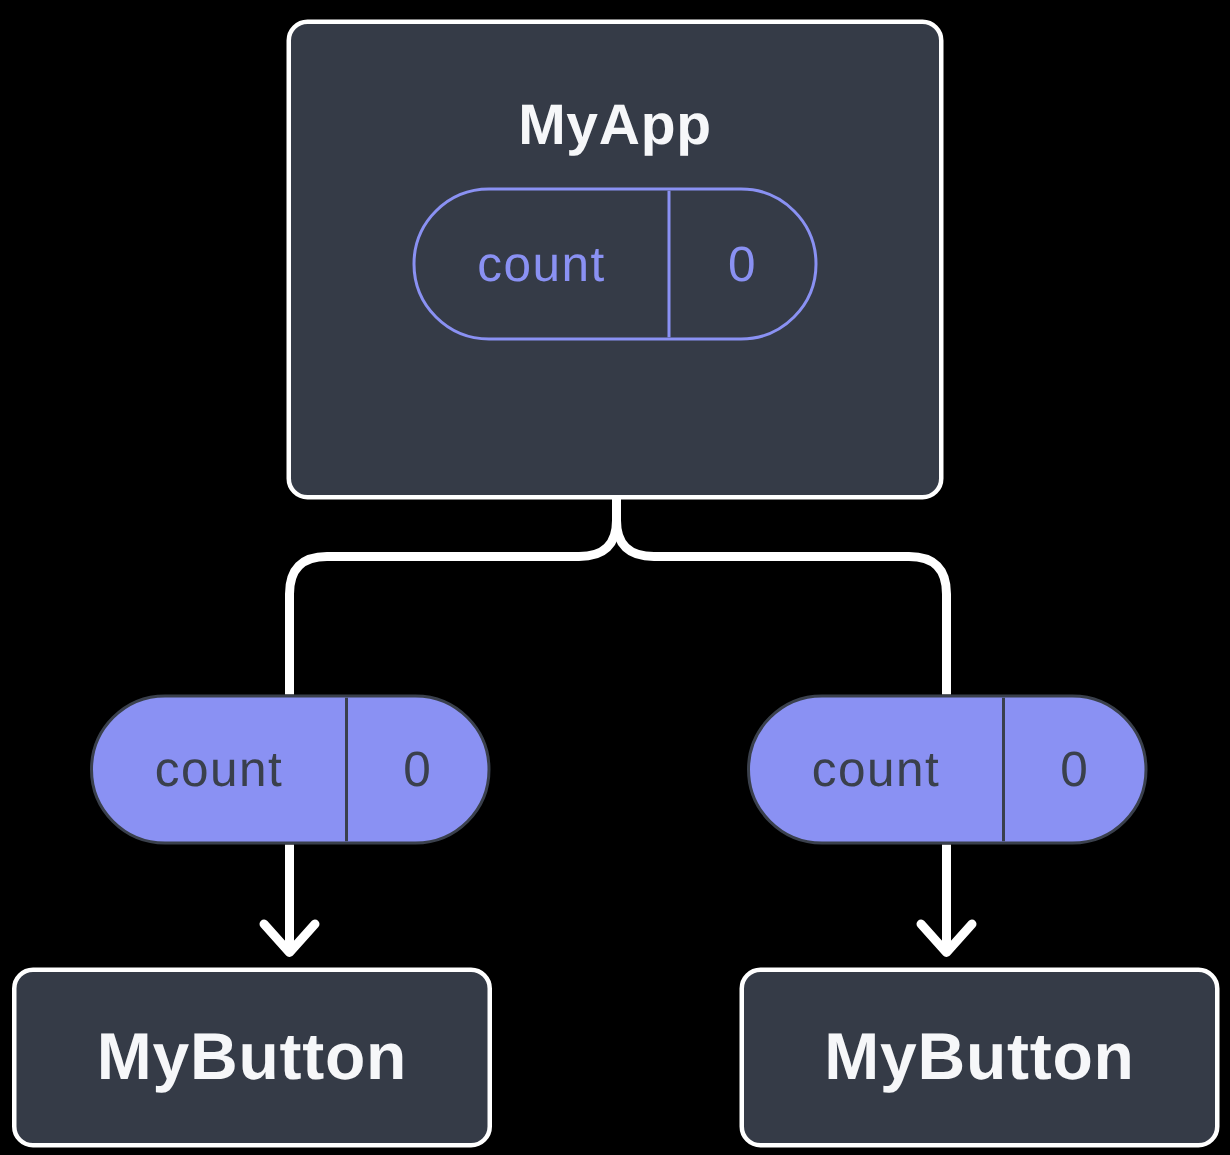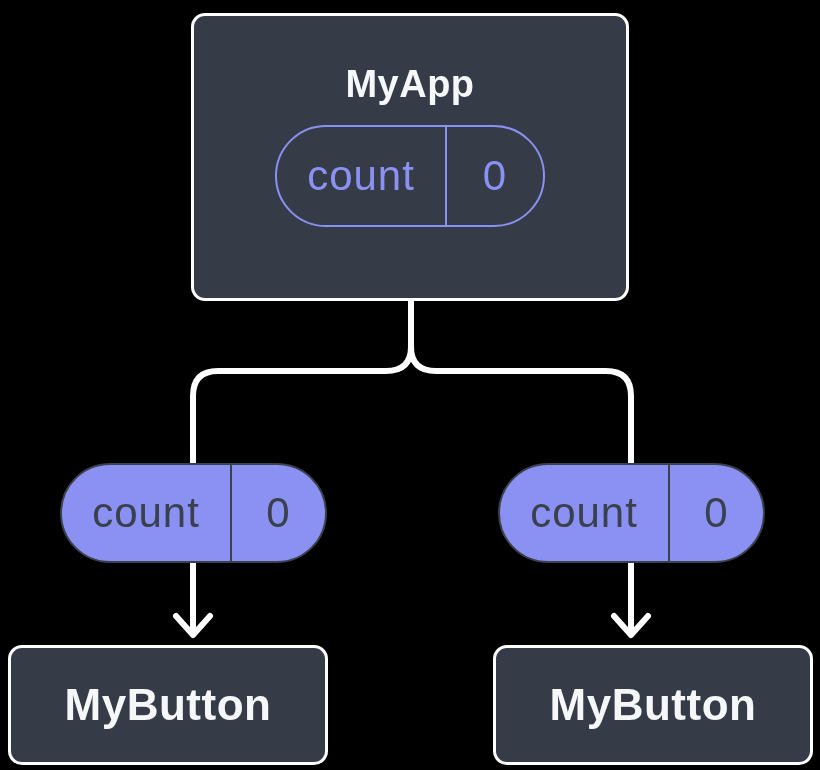--- a/index.html
+++ b/index.html
@@ -40,21 +40,21 @@
 
   .node-box {
     position: absolute;
     background: var(--box-fill);
     border: 3px solid var(--box-border);
     border-radius: 14px;
     display: flex;
     flex-direction: column;
     align-items: center;
   }
-  #myapp-box { left: 191px; top: 13px; width: 438px; height: 288px; }
+  #myapp-box { left: 191px; top: 13px; width: 438px; height: 320px; }
   #mybutton-box-left  { left: 8px;   top: 645px; width: 320px; height: 120px; justify-content: center; }
   #mybutton-box-right { left: 493px; top: 645px; width: 320px; height: 120px; justify-content: center; }
 
   .node-title {
     color: var(--light-text);
     font-size: 38px;
     font-weight: 600;
     letter-spacing: 0.5px;
   }
   #myapp-box .node-title { margin-top: 47px; }
@@ -64,21 +64,21 @@
     display: flex;
     align-items: stretch;
     border-radius: 60px;
     overflow: hidden;
   }
   .state-pill .pill-label,
   .state-pill .pill-value {
     display: flex;
     align-items: center;
     justify-content: center;
-    font-size: 42px;
+    font-size: 33px;
     letter-spacing: 1px;
     text-align: right;
   }
   .state-pill .pill-label { width: 170px; }
   .state-pill .pill-value { flex: 1; }
 
   .state-pill.outline {
     margin-top: 19px;
     width: 270px;
     height: 102px;

